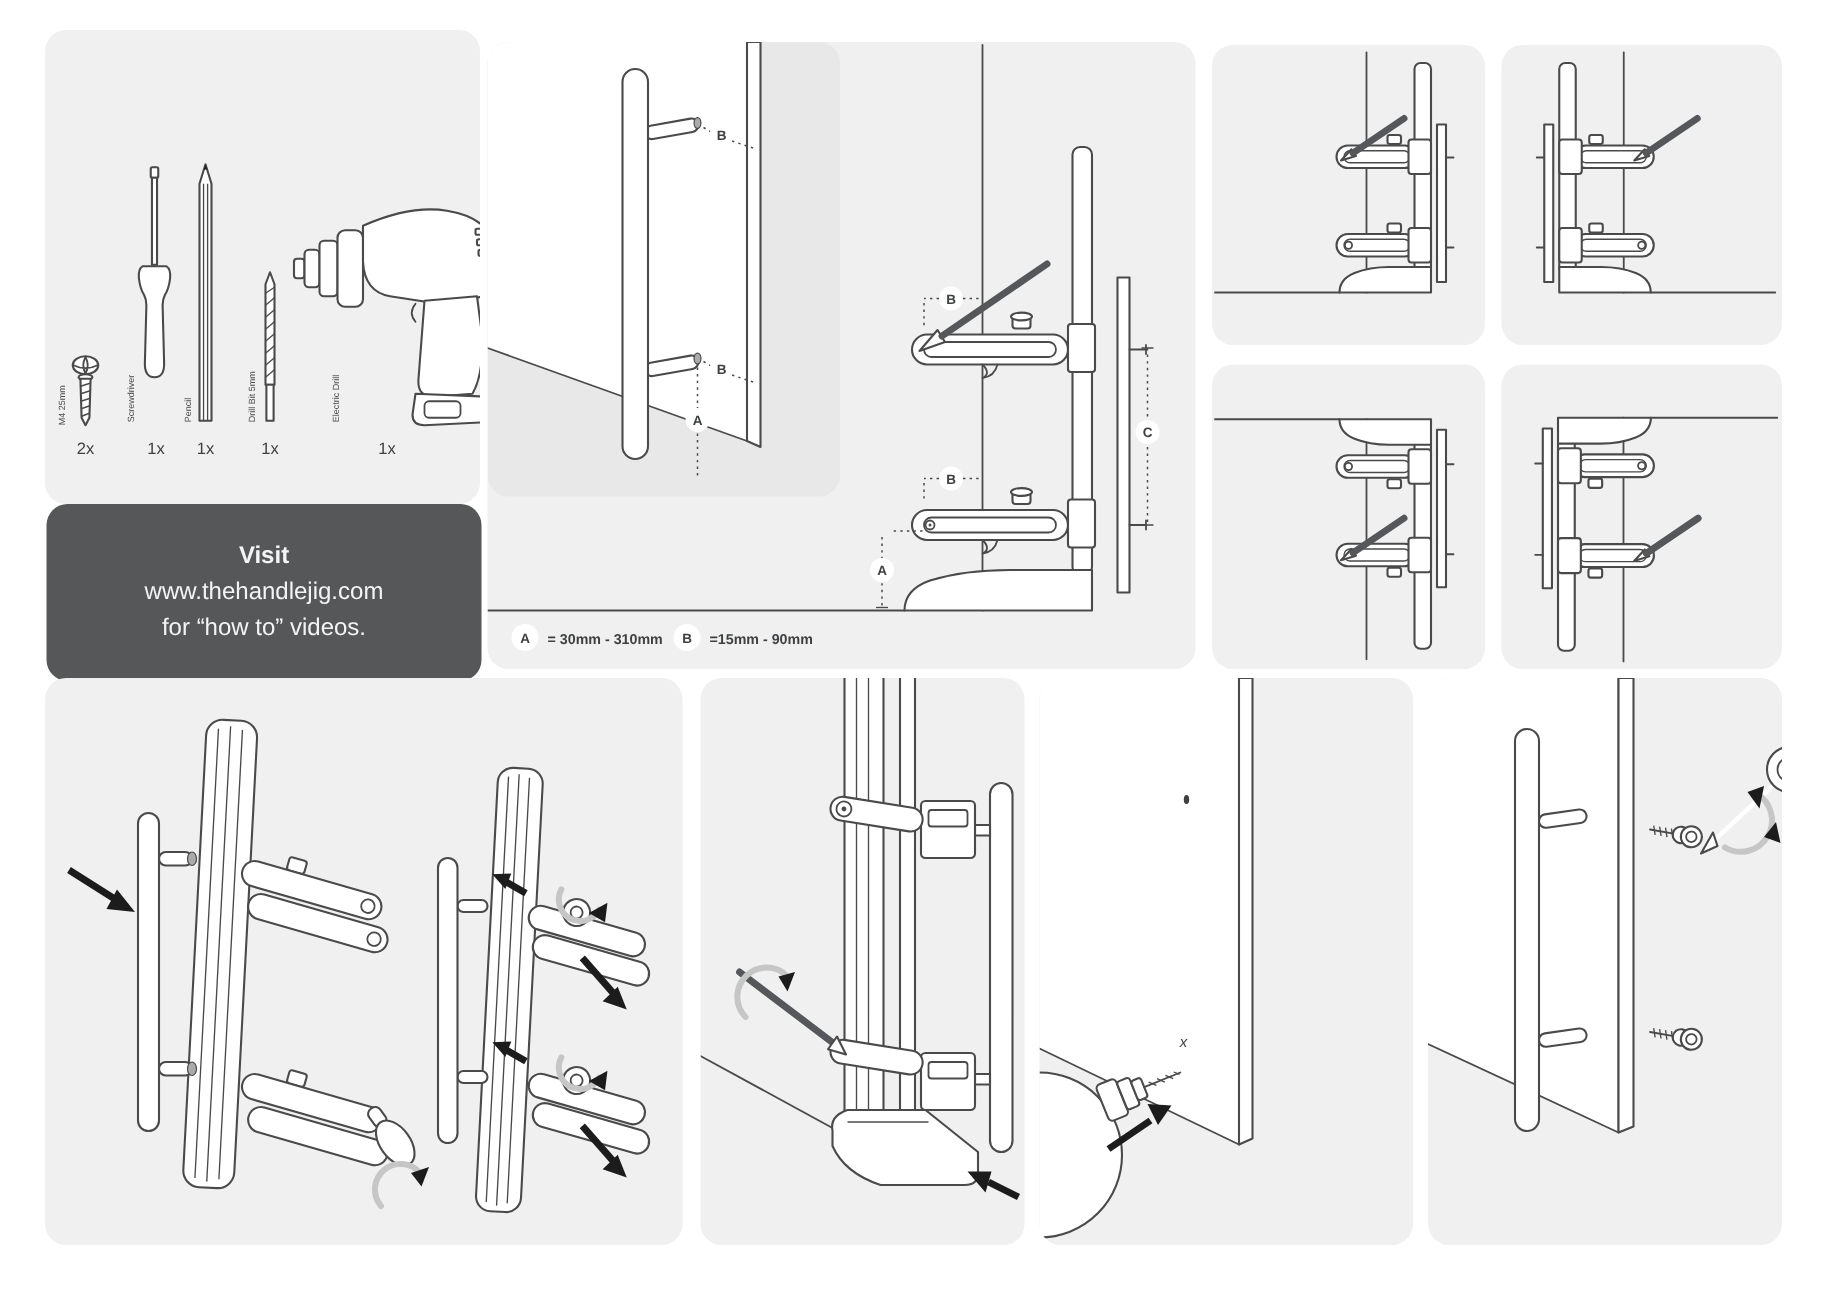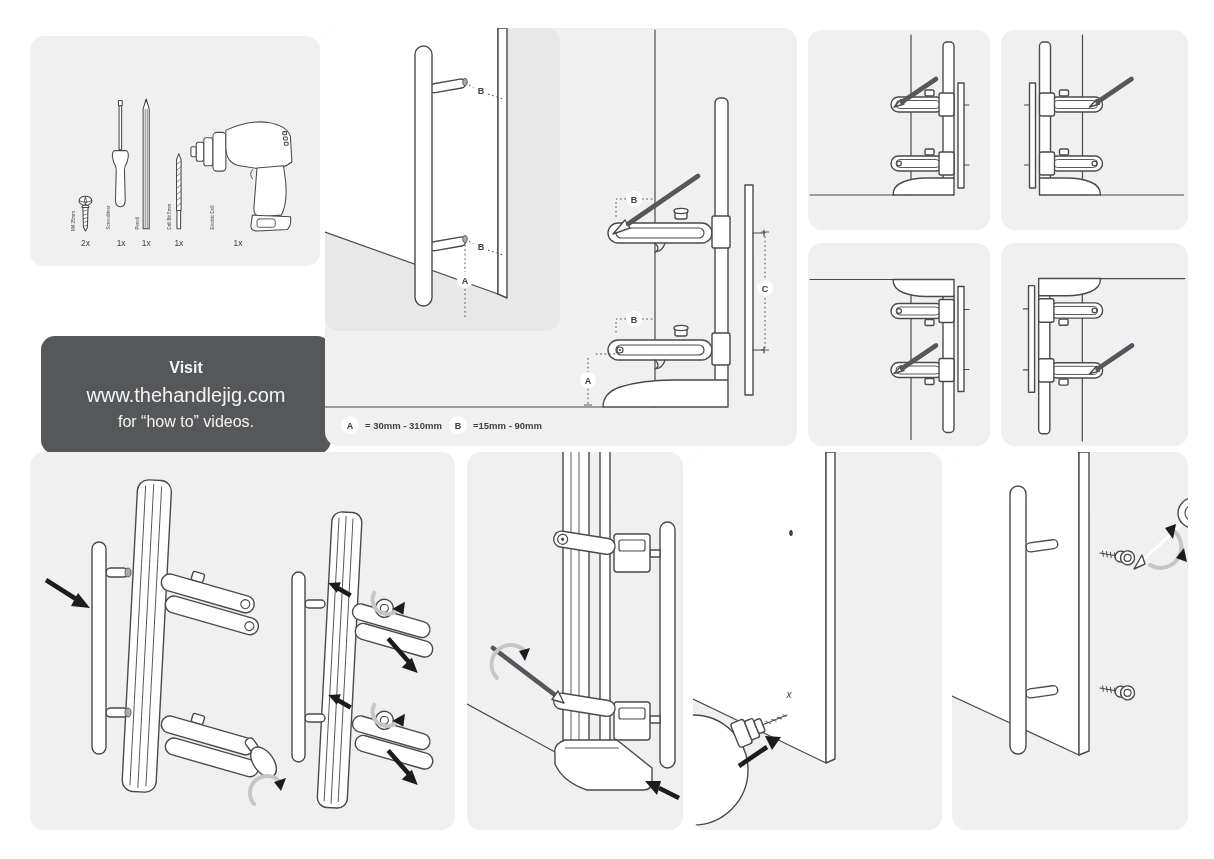--- a/index.html
+++ b/index.html
@@ -9,21 +9,21 @@
   *{margin:0;padding:0;box-sizing:border-box}
   html,body{background:#fff}
   .page{position:relative;width:1214px;height:859px;background:#fff;overflow:hidden;
         font-family:"Liberation Sans",sans-serif;}
   .panel{position:absolute;border-radius:14px;background:var(--panel);overflow:hidden}
   .panel svg{display:block;width:100%;height:100%}
   
   .visit{background:var(--dark);display:flex;flex-direction:column;align-items:center;
          justify-content:center;color:#f4f4f4;text-align:center;line-height:1.5}
   .visit .h{font-weight:700;font-size:16px}
-  .visit .u{font-size:20px}
+  .visit .u{font-size:16px}
   .visit .t{font-size:16px;}
   
   .s{fill:#fff;stroke:var(--ink);stroke-width:1.4;stroke-linejoin:round;stroke-linecap:round}
   .ln{fill:none;stroke:var(--ink);stroke-width:1.2;stroke-linejoin:round;stroke-linecap:round}
   .thin{fill:none;stroke:var(--ink);stroke-width:.9}
   .dotl{fill:none;stroke:var(--ink);stroke-width:1;stroke-dasharray:1.6 2.8}
   .pen{fill:none;stroke:var(--pencil);stroke-width:4.6;stroke-linecap:round}
   .blkl{fill:none;stroke:var(--blk);stroke-width:4.6;stroke-linecap:butt}
   .blkf{fill:var(--blk);stroke:none}
   .arc{fill:none;stroke:#c6c6c6;stroke-width:4;stroke-linecap:round}
@@ -33,21 +33,21 @@
   .rot{font:400 6px "Liberation Sans",sans-serif;fill:var(--ink)}
   .qty{font:400 11px "Liberation Sans",sans-serif;fill:var(--txt);text-anchor:middle}
   .mark{font:italic 400 10px "Liberation Sans",sans-serif;fill:var(--txt);text-anchor:middle}
   .grey{fill:#aaa;stroke:var(--ink);stroke-width:.8}
 </style>
 </head>
 <body>
 
 <div class="page">
 
-  <div class="panel" style="left:30px;top:36px;width:290px;height:230px">
+  <div class="panel" style="left:30px;top:20px;width:290px;height:316px">
     <svg viewBox="0 0 290 303">
 
       <g>
         <ellipse class="s" cx="27" cy="217" rx="8.5" ry="6"></ellipse>
         <path class="ln" d="M19,217 Q27,221 35,217 M27,211.5 Q24,217 27,222.5 M27,211.5 Q30,217 27,222.5"></path>
         <ellipse class="s" cx="27" cy="225" rx="4.6" ry="2"></ellipse>
         <path class="s" d="M23.6,226 H30.4 L29.6,252 L27,257 L24.4,252 Z"></path>
         <path class="thin" d="M23.8,231 L30,229 M23.9,236 L30.1,234 M24,241 L30.1,239 M24.2,246 L29.8,244 M24.5,251 L29.5,249"></path>
         <text class="rot" transform="translate(13,257) rotate(-90)">M4 25mm</text>
         <text class="qty" x="27" y="276">2x</text>
@@ -89,21 +89,21 @@
         <path class="ln" d="M247,176 q-5,6 0,12"></path>
         <rect class="s" x="287" y="126" width="5" height="4" rx="1"></rect>
         <rect class="s" x="288" y="133" width="5" height="4" rx="1"></rect>
         <rect class="s" x="289" y="140" width="5" height="4" rx="1"></rect>
         <text class="rot" transform="translate(196,255) rotate(-90)">Electric Drill</text>
         <text class="qty" x="228" y="276">1x</text>
       </g>
     </svg>
   </div>
 
-  <div class="panel visit" style="left:41px;top:336px;width:290px;height:118px">
+  <div class="panel visit" style="left:31px;top:336px;width:290px;height:118px">
     <div class="h">Visit</div>
     <div class="u">www.thehandlejig.com</div>
     <div class="t">for “how to” videos.</div>
   </div>
 
   <div class="panel" style="left:325px;top:28px;width:472px;height:418px">
     <svg viewBox="0 0 472 418">
 
       <g>
         <rect x="0" y="0" width="235" height="303" rx="14" fill="#e8e8e8"></rect>

